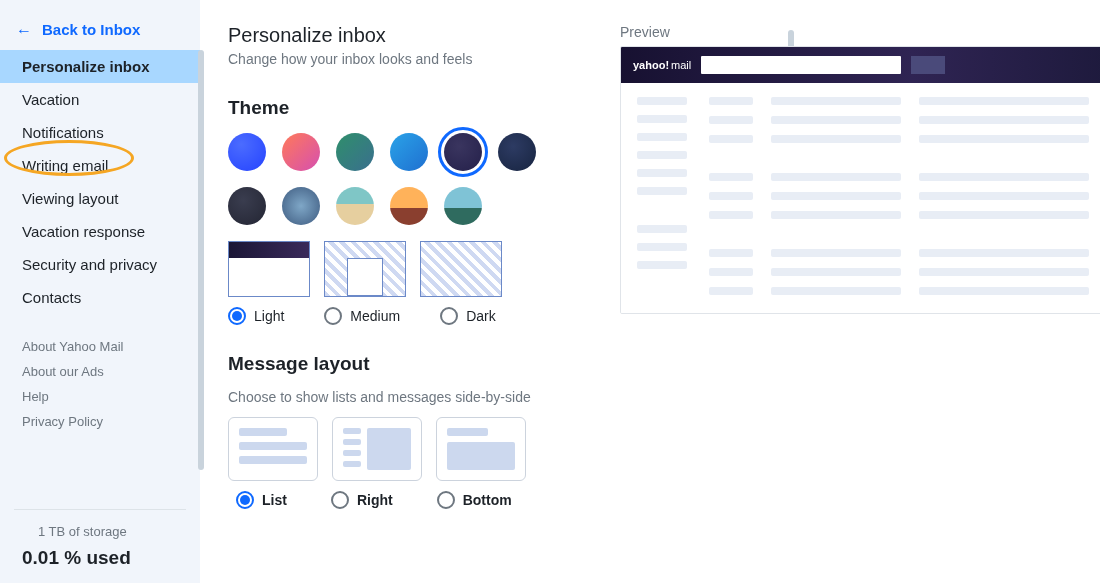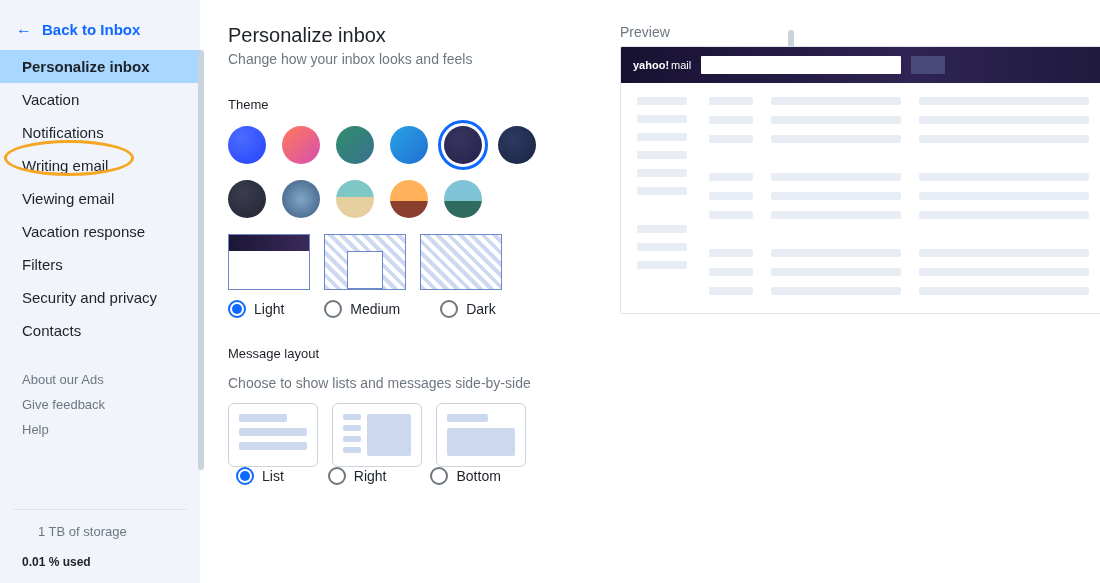--- a/index.html
+++ b/index.html
@@ -59,21 +59,21 @@
   .storage {
     margin-top: auto;
     padding: 0 0 0 22px;
     border-top: 1px solid #dde3e8;
     margin-left: 14px;
     margin-right: 14px;
     padding-top: 14px;
     padding-left: 8px;
   }
   .storage .cap { color: #6e7780; font-size: 13px; margin-left: 16px; }
-  .storage .used { font-weight: 700; font-size: 12px; margin-top: 16px; }
+  .storage .used { font-weight: 700; font-size: 19px; margin-top: 8px; }
 
   
   .oval-annotation {
     position: absolute;
     border: 3px solid #f5a623;
     border-radius: 50%;
     width: 130px;
     height: 36px;
     left: 4px;
     top: 140px;
@@ -95,21 +95,21 @@
   .main {
     flex: 1;
     padding: 24px 28px 0 28px;
     position: relative;
     display: flex;
     gap: 32px;
   }
   .settings-col { width: 360px; }
   .section-title { font-size: 20px; font-weight: 400; margin-bottom: 4px; }
   .section-sub { color: #6e7780; font-size: 14px; margin-bottom: 30px; }
-  .group-title { font-size: 13px; font-weight: 400; margin-bottom: 14px; }
+  .group-title { font-size: 19px; font-weight: 700; margin-bottom: 14px; }
 
   .theme-row { display: flex; gap: 16px; margin-bottom: 16px; }
   .theme-swatch {
     width: 38px; height: 38px; border-radius: 50%;
     cursor: pointer;
     background-size: cover;
     background-position: center;
   }
   .theme-swatch.selected {
     outline: 3px solid #0f69ff;
@@ -140,21 +140,21 @@
   .radio.on { border-color:#0f69ff; }
   .radio.on::after { content:""; width:10px; height:10px; border-radius:50%; background:#0f69ff; }
 
   .layout-tiles { display:flex; gap:14px; margin-top:4px; }
   .layout-tile {
     width:90px; height:64px; border:1px solid #ccd3dd; border-radius:6px;
     padding:10px; display:flex; gap:6px; cursor:pointer;
   }
   .lt-bar { background:#ccd8ee; border-radius:2px; }
 
-  .layout-radio-row { display:flex; gap: 44px; padding-left:8px;}
+  .layout-radio-row { display:flex; gap: 44px; margin-top:10px; padding-left:8px;font-weight:bold;}
 
   
   .preview-col { flex: 1; position: relative; }
   .preview-label { color:#6e7780; font-size:14px; margin-bottom:6px; }
   .preview-box {
     border:1px solid #e0e4e9; border-radius:2px; overflow:hidden;
     box-shadow: 0 0 0 rgba(0,0,0,0);
   }
   .pv-header {
     height: 36px; background: linear-gradient(90deg,#171131,#2f2453 60%,#1e1a3d);
@@ -183,33 +183,33 @@
   <div class="back-link">
     <span class="arrow">←</span>
     <span>Back to Inbox</span>
   </div>
 
   <ul class="nav-list" id="nav-list">
       <li class="nav-item active">Personalize inbox</li>
       <li class="nav-item">Vacation</li>
       <li class="nav-item">Notifications</li>
       <li class="nav-item">Writing email</li>
-      <li class="nav-item">Viewing email</li>
+      <li class="nav-item">Viewing layout</li>
       <li class="nav-item">Vacation response</li>
-      <li class="nav-item">Filters</li>
       <li class="nav-item">Security and privacy</li>
       <li class="nav-item">Contacts</li>
     </ul>
 
   <div class="oval-annotation"></div>
 
   <div class="footer-links" id="footer-links">
+      <div>About Yahoo Mail</div>
       <div>About our Ads</div>
-      <div>Give feedback</div>
       <div>Help</div>
+      <div>Privacy Policy</div>
     </div>
 
   <div class="storage">
     <div class="cap">1 TB of storage</div>
     <div class="used">0.01 % used</div>
   </div>
 
   <div class="scroll-hint"></div>
 </aside>
 

